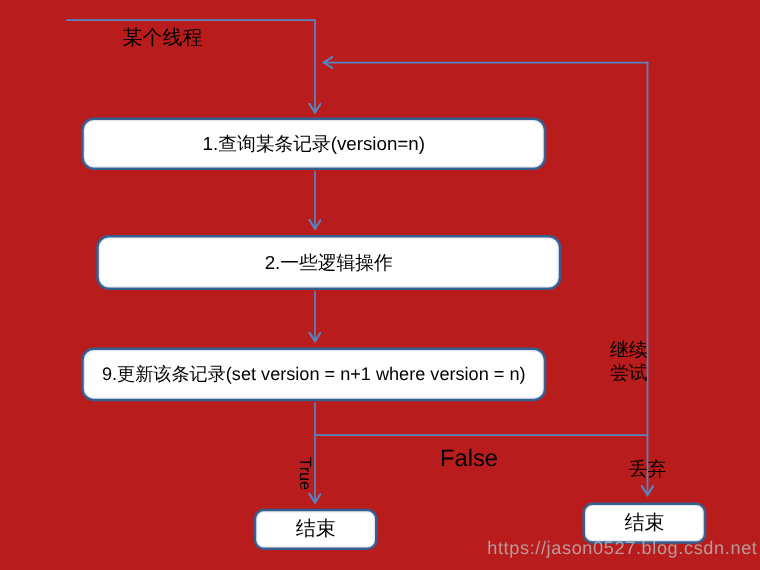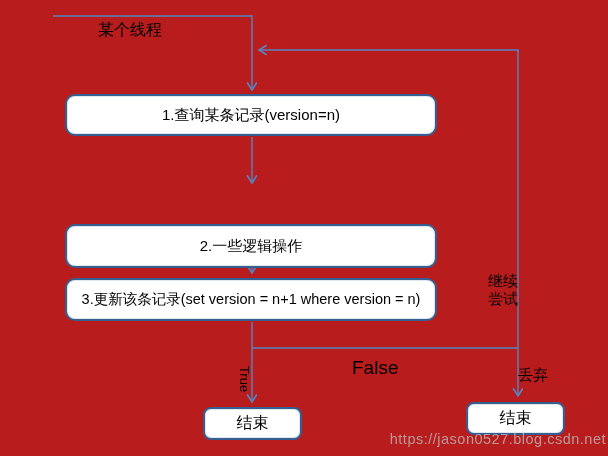--- a/index.html
+++ b/index.html
@@ -30,21 +30,21 @@
     display: flex;
     align-items: center;
     justify-content: center;
     text-align: left;
     color: #000000;
     font-size: 15px;
     z-index: 2;
     box-shadow: inset 0 0 0 1px rgba(54,95,145,0.15);
   }
   .step-1 { left: 65px;  top: 94px;  width: 372px; height: 42px; }
-  .step-2 { left: 65px;  top: 188px; width: 372px; height: 44px; margin-top: 36px; }
+  .step-2 { left: 77px;  top: 188px; width: 372px; height: 44px; }
   .step-3 { left: 65px;  top: 278px; width: 372px; height: 43px; font-size: 14.5px; }
   .end-left  { left: 203px; top: 407px; width: 99px; height: 33px; border-radius: 8px; font-size: 16px; }
   .end-right { left: 466px; top: 402px; width: 99px; height: 33px; border-radius: 8px; font-size: 16px; }
   .lbl {
     position: absolute;
     color: #000000;
     z-index: 3;
     white-space: nowrap;
   }
   .start-label { left: 98px; top: 20px; font-size: 16px; }
@@ -61,21 +61,21 @@
     left: 488px; top: 272px;
     width: 60px;
     text-align: left;
     font-size: 15px;
     line-height: 18px;
     white-space: pre-line;
   }
   .discard-label {
     left: 488px; top: 366px;
     width: 60px;
-    text-align: right;
+    text-align: center;
     font-size: 15px;
   }
   .watermark {
     position: absolute;
     right: 2px;
     top: 431px;
     font-size: 14.5px;
     color: rgba(185, 185, 185, 0.8);
     z-index: 5;
     pointer-events: none;
@@ -107,21 +107,21 @@
 
     <polyline points="252,322 252,402" fill="none" stroke="#5585C2" stroke-width="1.4" marker-end="url(#arrow)"></polyline>
 
     <polyline points="252,348 518,348" fill="none" stroke="#5585C2" stroke-width="1.4"></polyline>
   </svg>
 
   <div class="lbl start-label">某个线程</div>
 
   <div class="node step-1">1.查询某条记录(version=n)</div>
   <div class="node step-2">2.一些逻辑操作</div>
-  <div class="node step-3">3.更新该条记录(set version = n+1 where version = n)</div>
+  <div class="node step-3">9.更新该条记录(set version = n+1 where version = n)</div>
 
   <div class="lbl true-label">True</div>
   <div class="lbl false-label">False</div>
   <div class="lbl retry-label">继续
 尝试</div>
   <div class="lbl discard-label">丢弃</div>
 
   <div class="node end-left">结束</div>
   <div class="node end-right">结束</div>
 

